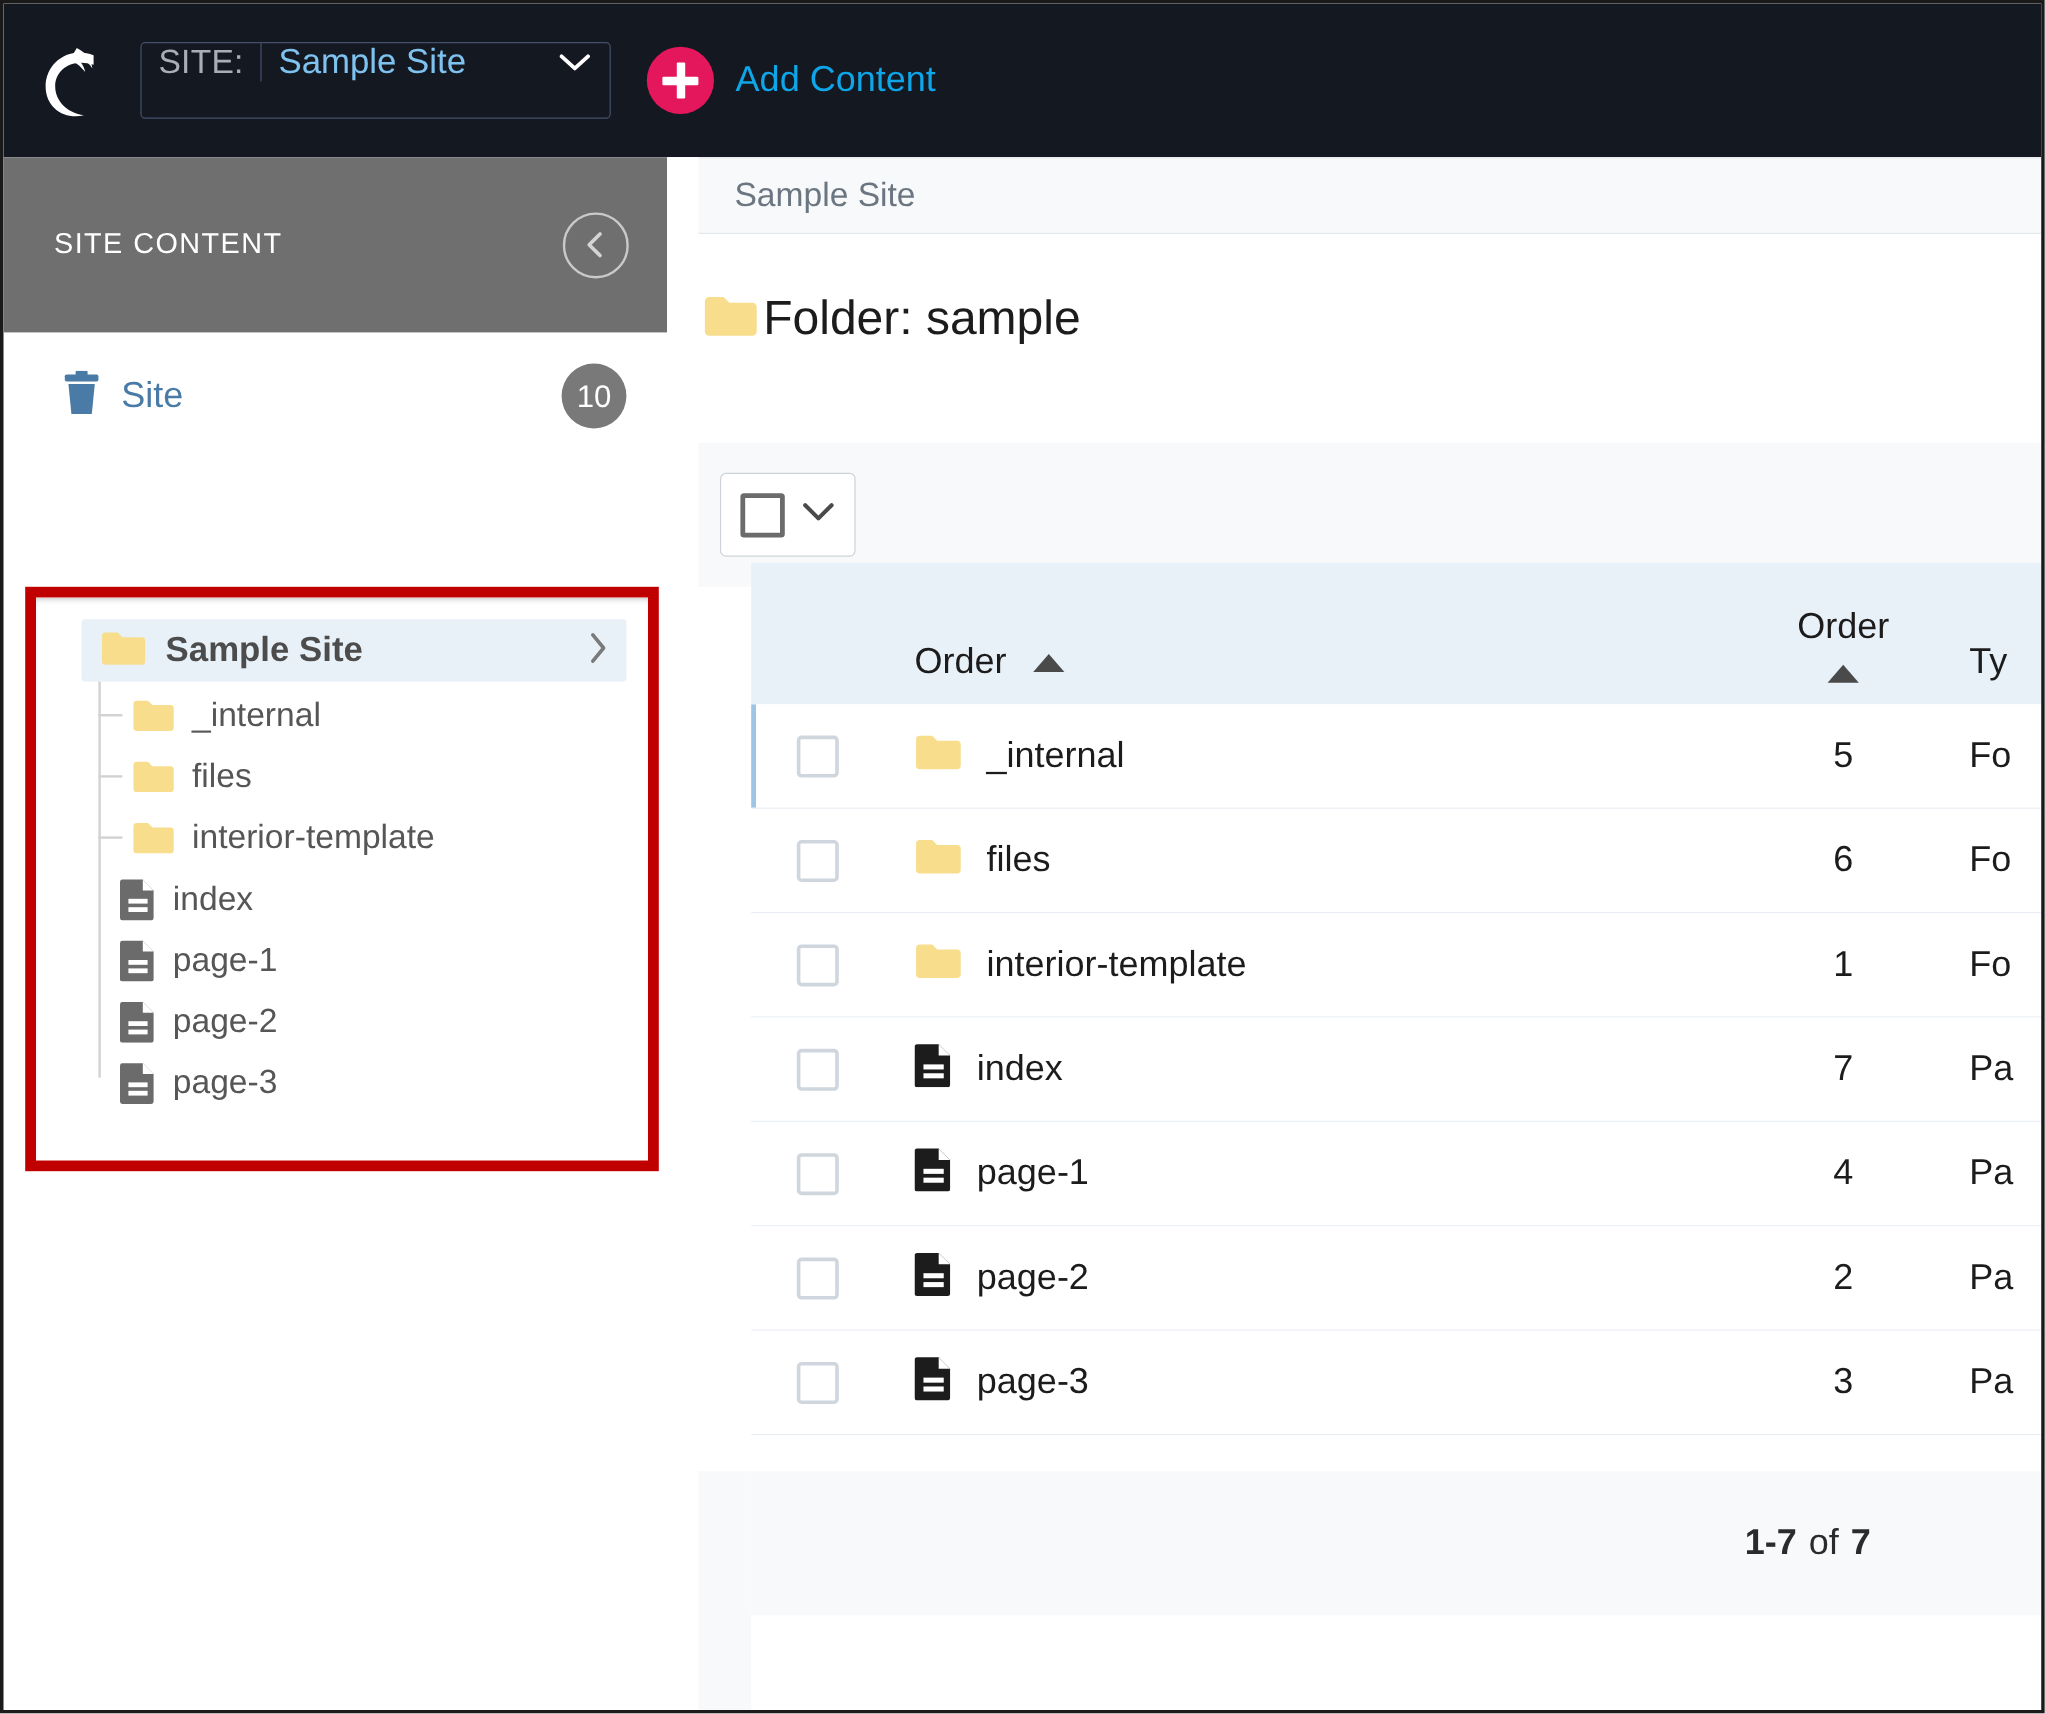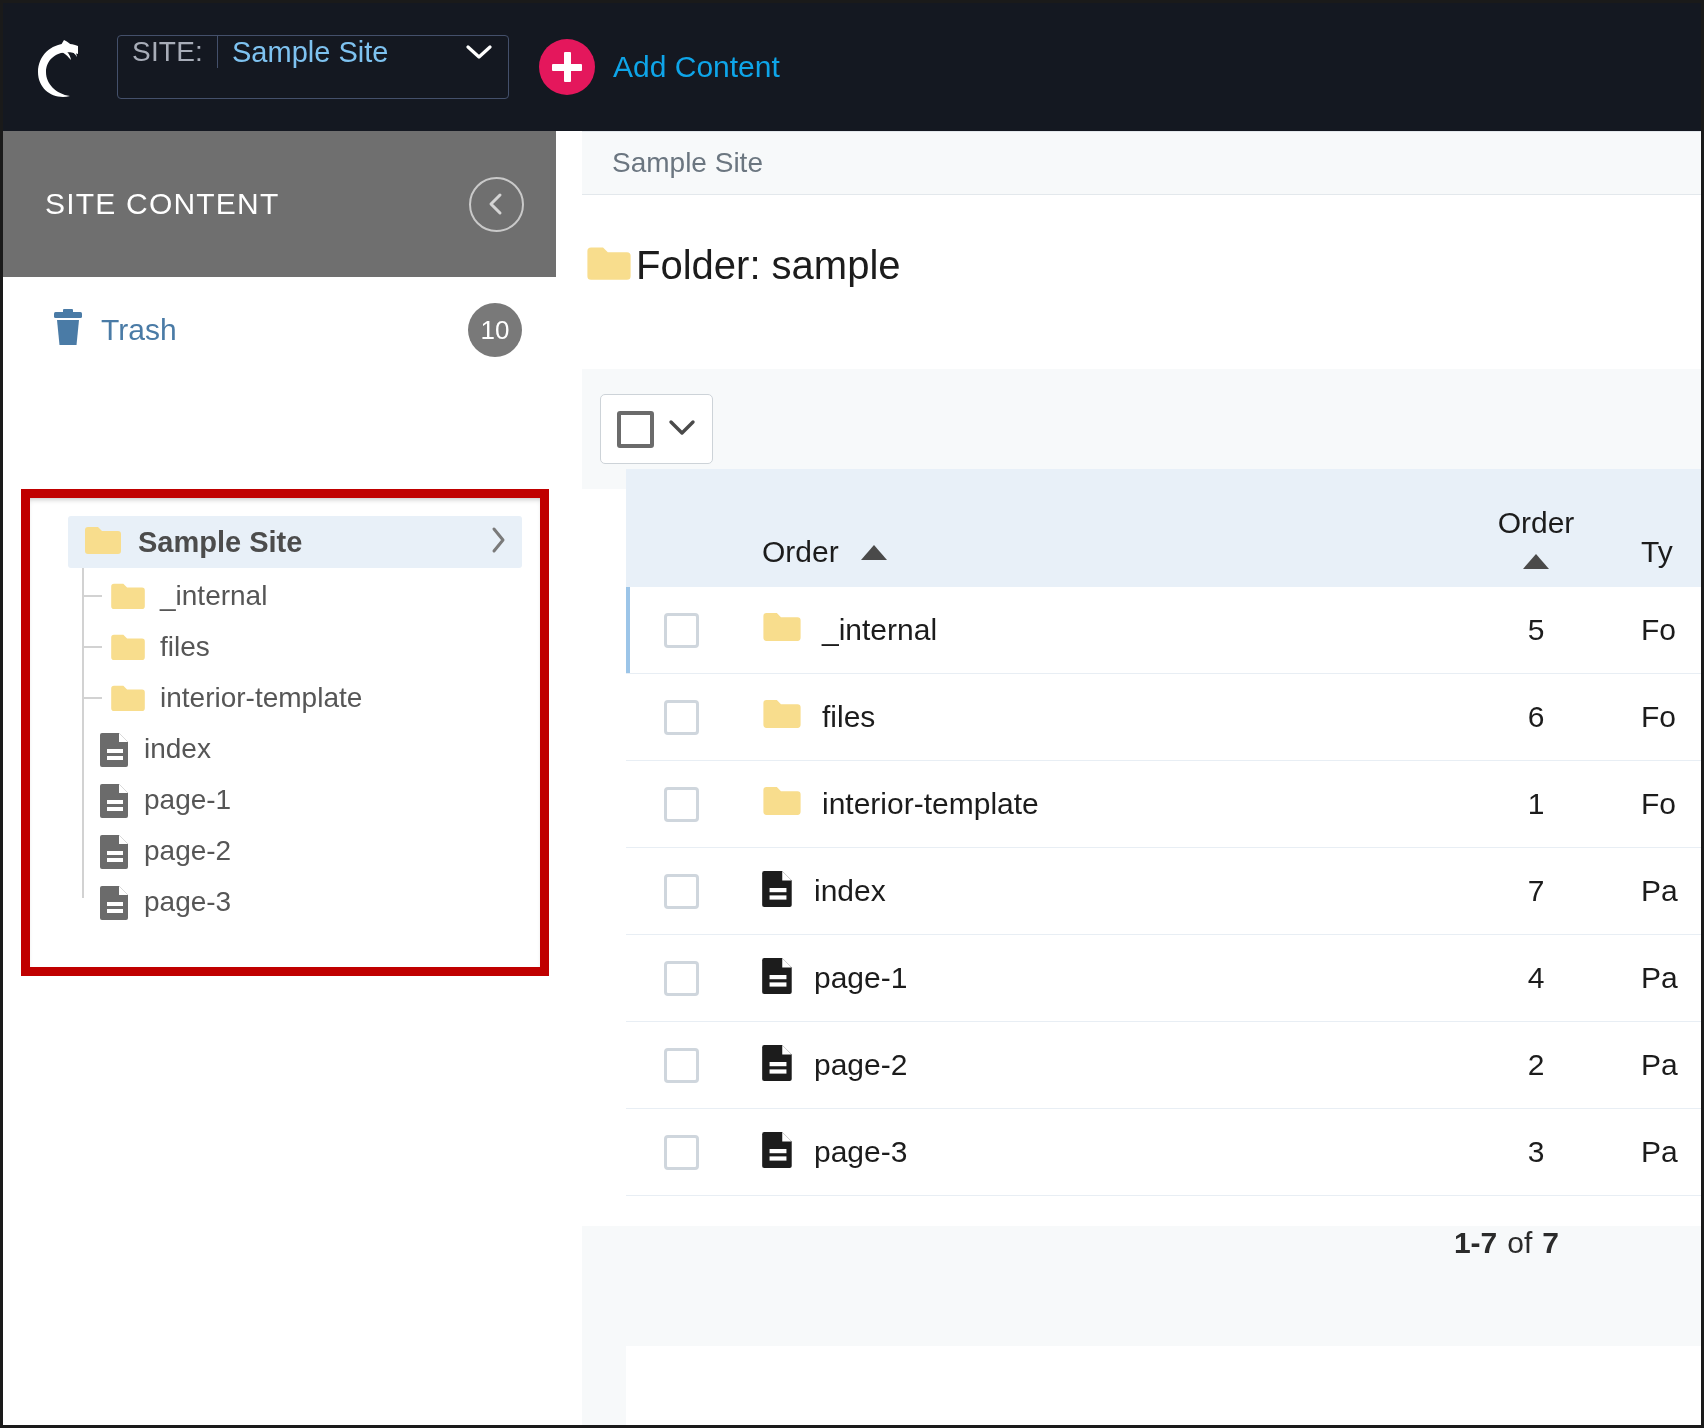--- a/index.html
+++ b/index.html
@@ -77,21 +77,21 @@
     position: absolute; left: 0; top: 128px;
     width: 553px; height: 1294px;
     background: #ffffff;
   }
   .sidebar-header {
     height: 146px; background: #6f6f6f;
     display: flex; align-items: center; justify-content: space-between;
     padding: 0 32px 0 42px;
   }
   .sidebar-title {
-    color: #ffffff; font-size: 30px; letter-spacing: 1.2px;
+    color: #ffffff; font-size: 24px; letter-spacing: 1.2px;
   }
   .collapse-btn {
     width: 55px; height: 55px; border-radius: 50%;
     border: 2px solid #c9c9c9;
     display: flex; align-items: center; justify-content: center;
   }
   .trash-row {
     display: flex; align-items: center;
     height: 78px; padding: 0 34px 0 48px;
     justify-content: space-between;
@@ -230,21 +230,21 @@
   .row-check {
     width: 35px; height: 35px; border: 3px solid #cfd6dd; border-radius: 4px; background:#fff;
   }
   .td-name { flex: 1 1 auto; display: flex; align-items: center; gap: 20px; padding-left: 26px; }
   .td-order { width: 210px; flex: 0 0 auto; justify-content: center; }
   .td-type { width: 60px; flex: 0 0 auto; overflow: hidden; white-space: nowrap; text-align: center; }
   .pagination {
     position: absolute; left: 70px; top: 1095px;
     width: 1075px; height: 120px;
     background: #f7f9fa;
-    display: flex; align-items: flex-start; justify-content: flex-end;
+    display: flex; align-items: center; justify-content: flex-end;
     padding-right: 142px;
     font-size: 30px; color: #2b2b2b;
   }
   .pagination b { font-weight: bold; }
   .pagination .sep { font-weight: normal; margin: 0 10px; }
   .table-bottom-fill {
     position: absolute; left: 26px; top: 1095px; width: 44px; height: 200px; background: #f7f9fa;
   }
   .left-gutter {
     position: absolute; left: 0; top: 0; width: 26px; height: 1294px; background: #ffffff;
@@ -301,21 +301,21 @@
 
     <div class="trash-row">
       <span class="trash-left">
         <span>
           <svg width="34" height="38" viewBox="0 0 34 38">
             <rect x="3" y="3" width="28" height="6" rx="1.5" fill="#4a7ba6"></rect>
             <rect x="12" y="0" width="10" height="4" rx="1" fill="#4a7ba6"></rect>
             <path d="M6 11 h22 l-2.5 25 h-17 Z" fill="#4a7ba6"></path>
           </svg>
         </span>
-        <span class="trash-label">Trash</span>
+        <span class="trash-label">Site</span>
       </span>
       <span class="trash-badge">10</span>
     </div>
 
     <div class="redbox">
       <div class="redbox-inner">
         <div class="tree">
 
           <div class="tree-root">
             <span class="tree-root-left">

